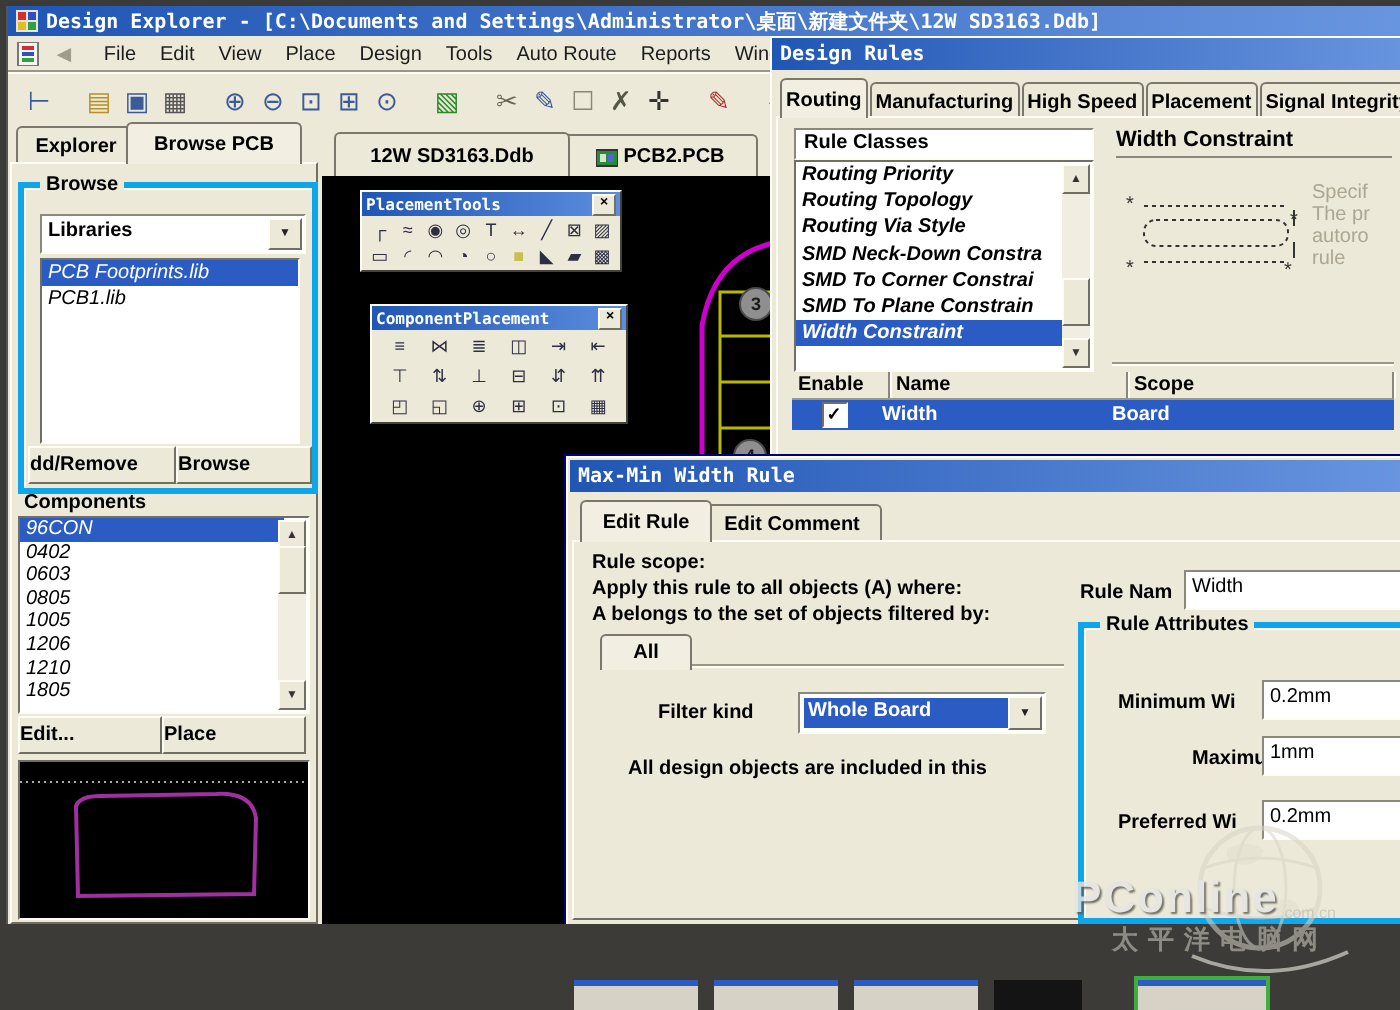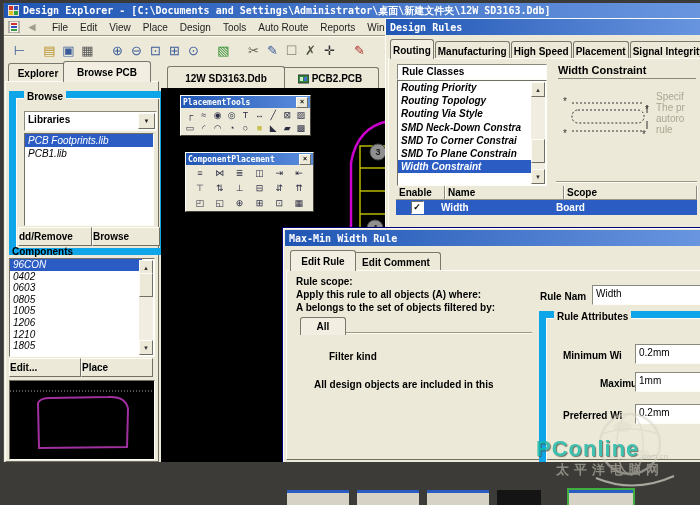--- a/index.html
+++ b/index.html
@@ -28,21 +28,21 @@
   .tab.active{background:#f2efe2;}
   .list{background:#fff;border:1px solid;border-color:#716f64 #fdfcf5 #fdfcf5 #716f64;overflow:hidden;}
   .li{padding:0 3px;height:13px;line-height:13px;white-space:nowrap;overflow:hidden;font-style:italic;}
   .li.sel{background:#2b5cc4;color:#fff;}
   .sb{position:absolute;right:1px;top:1px;bottom:1px;width:14px;background:#f1eee1;
       display:flex;flex-direction:column;justify-content:space-between;}
   .sb-btn{height:13px;background:#ece9d8;border:1px solid;border-color:#fdfcf5 #716f64 #716f64 #fdfcf5;
           font-size:6px;display:flex;align-items:center;justify-content:center;color:#333;}
   .sb-thumb{height:22px;background:#ece9d8;border:1px solid;border-color:#fdfcf5 #716f64 #716f64 #fdfcf5;}
   .grouplbl{position:absolute;top:-7px;left:8px;background:#ece9d8;padding:0 3px;font-weight:bold;}
-  .groupbox{border:7px solid #0ea5e9;box-shadow:inset 1px 1px 0 #fffef6;}
+  .groupbox{border:3px solid #0ea5e9;box-shadow:inset 1px 1px 0 #fffef6;}
   .lbl{font-weight:bold;white-space:nowrap;overflow:hidden;}
   .combo-arrow{position:absolute;right:1px;top:1px;bottom:1px;width:15px;background:#ece9d8;
                border:1px solid;border-color:#fdfcf5 #716f64 #716f64 #fdfcf5;
                display:flex;align-items:center;justify-content:center;font-size:6px;color:#222;}
   .float-tb{position:absolute;background:#ece9d8;border:1px solid;border-color:#fdfcf5 #44423a #44423a #fdfcf5;
             box-shadow:1px 1px 0 #000;}
   .float-title{height:12px;background:linear-gradient(90deg,#2056b4,#5c8ede);color:#fff;
                font-size:8px;font-weight:bold;display:flex;align-items:center;
                padding:0 2px;justify-content:space-between;font-family:"DejaVu Sans Mono",monospace;white-space:nowrap;overflow:hidden;}
   .x-btn{width:10px;height:9px;background:#ece9d8;color:#000;font-size:7px;line-height:8px;
@@ -343,20 +343,25 @@
     <div class="abs lbl" style="left:12px;top:47px;">Rule scope:</div>
     <div class="abs lbl" style="left:12px;top:60px;">Apply this rule to all objects (A) where:</div>
     <div class="abs lbl" style="left:12px;top:73px;">A belongs to the set of objects filtered by:</div>
 
     <div class="abs tab active" style="left:16px;top:88px;width:40px;height:17px;z-index:2;">
       <span>All</span>
     </div>
     <div class="abs" style="left:16px;top:104px;width:232px;border-top:1px solid #fffef6;box-shadow:0 -1px 0 #9b9784;"></div>
 
     <div class="abs lbl" style="left:45px;top:122px;">Filter kind</div>
+    <div class="abs field" style="left:115px;top:117px;width:122px;height:19px;">
+      <span style="position:absolute;left:2px;top:2px;right:17px;bottom:2px;background:#2b5cc4;color:#fff;
+                   font-weight:bold;line-height:13px;padding-left:2px;">Whole Board</span>
+      <span class="combo-arrow">▼</span>
+    </div>
     <div class="abs lbl" style="left:30px;top:150px;">All design objects are included in this</div>
 
     <div class="abs lbl" style="left:256px;top:62px;">Rule Nam</div>
     <div class="abs field" style="left:308px;top:56px;width:105px;height:18px;line-height:16px;padding-left:3px;">
       <span>Width</span>
     </div>
 
     <div class="abs groupbox" style="left:255px;top:82px;width:158px;height:145px;">
       <span class="grouplbl">Rule Attributes</span>
       <div class="abs lbl" style="left:17px;top:32px;">Minimum Wi</div>
@@ -394,21 +399,21 @@
 
   <div class="abs" id="watermark" style="left:530px;top:408px;width:170px;height:92px;pointer-events:none;">
     <svg class="abs" style="left:64px;top:2px;opacity:.55;" width="72" height="70">
       <circle cx="36" cy="34" r="30" fill="rgba(255,255,255,0.05)" stroke="#d8d5c8" stroke-width="2.5"></circle>
       <ellipse cx="36" cy="34" rx="13" ry="30" fill="none" stroke="#d8d5c8" stroke-width="1.5"></ellipse>
       <path d="M 8,24 Q 36,14 64,24" fill="none" stroke="#d8d5c8" stroke-width="1.5"></path>
       <path d="M 8,44 Q 36,54 64,44" fill="none" stroke="#d8d5c8" stroke-width="1.5"></path>
       <path d="M 20,14 q 10,-5 18,1 q -3,9 -13,7 q -8,-3 -5,-8 z" fill="#d8d5c8" opacity=".6"></path>
       <path d="M 46,40 q 8,-2 10,5 q -6,7 -12,3 z" fill="#d8d5c8" opacity=".5"></path>
     </svg>
-    <div class="abs" style="left:6px;top:28px;font-size:22px;font-weight:bold;color:#14b8a6;opacity:.8;
+    <div class="abs" style="left:6px;top:28px;font-size:22px;font-weight:bold;color:#e5e5e5;opacity:.8;
                 text-shadow:1px 1px 1px #55524a;letter-spacing:1px;">PConline</div>
     <div class="abs" style="left:110px;top:44px;font-size:8px;color:#c8c5b8;opacity:.8;">.com.cn</div>
     <div class="abs" style="left:26px;top:53px;font-size:13px;font-weight:bold;color:#8e8c82;letter-spacing:5px;white-space:nowrap;">太平洋电脑网</div>
     <svg class="abs" style="left:60px;top:66px;opacity:.7;" width="90" height="22">
       <path d="M 6,4 Q 44,20 84,2" fill="none" stroke="#d8d5c8" stroke-width="2"></path>
     </svg>
   </div>
 </div>
 
 </body></html>

